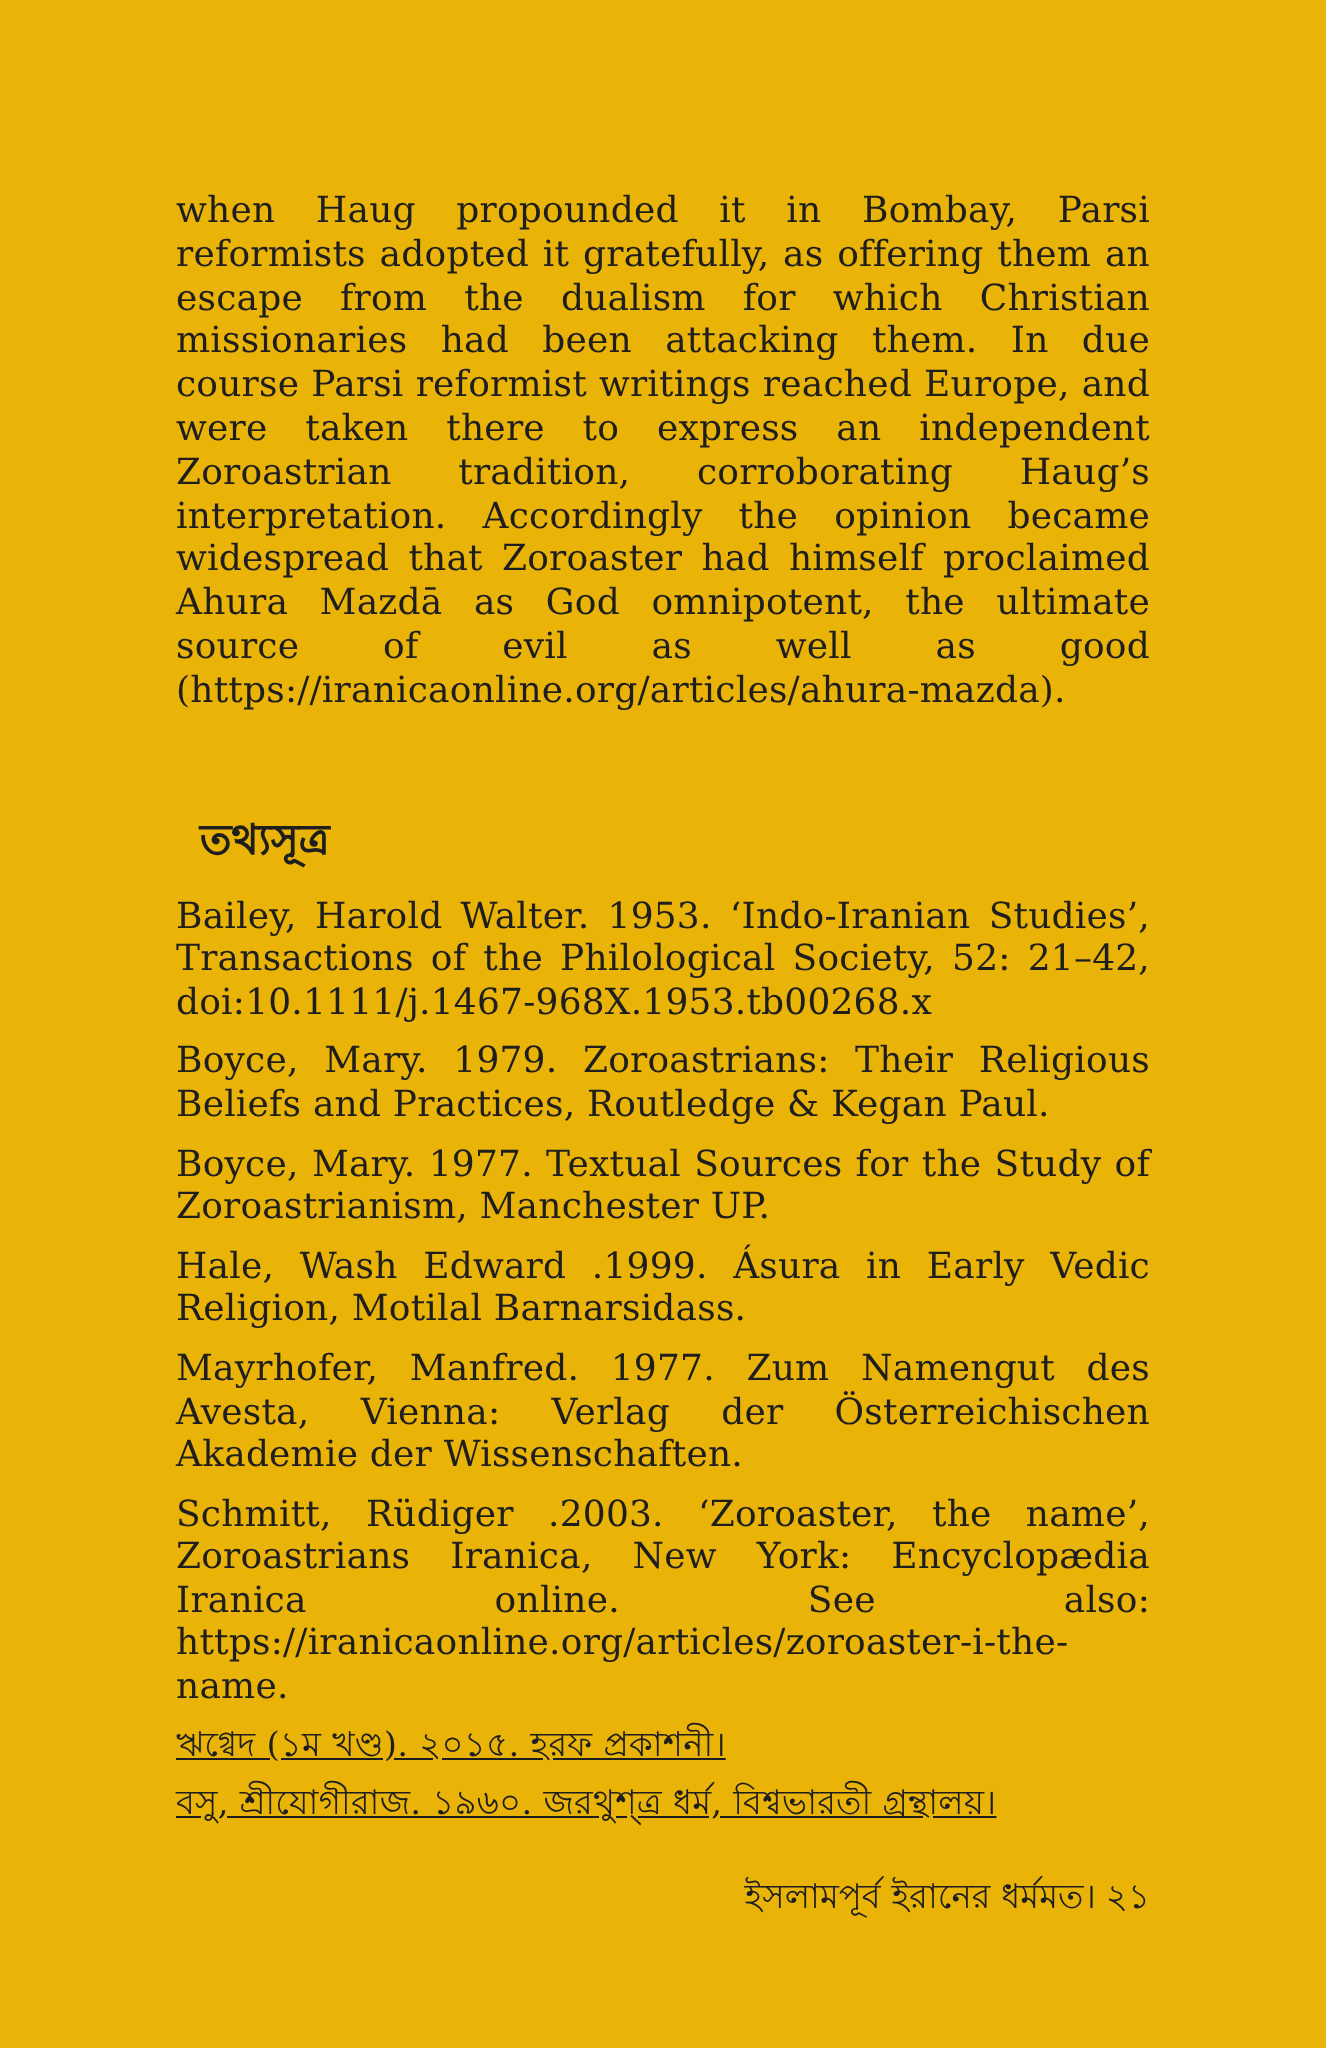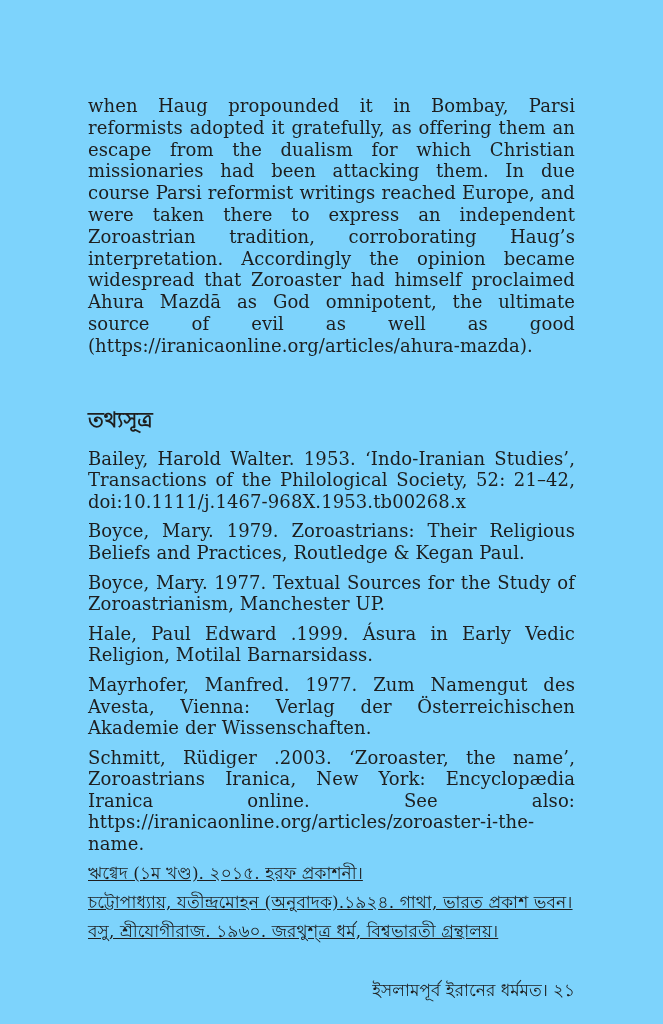--- a/index.html
+++ b/index.html
@@ -12,37 +12,37 @@
     height: 1024px;
     position: relative;
     overflow: hidden;
     font-family: "DejaVu Serif", "Liberation Serif", serif;
     color: #1e1e1e;
     -webkit-font-smoothing: antialiased;
   }
   .page {
     position: absolute;
     inset: 0;
-    background: #7dd3fc;
+    background: #eab308;
   }
   .content {
     position: absolute;
     left: 88px;
     top: 95px;
     width: 487px;
   }
   .body-paragraph {
     margin: 0;
     font-size: 18px;
     line-height: 21.8px;
     text-align: justify;
     letter-spacing: 0.1px;
   }
   .refs-heading {
-    margin: 50px 0 0 0;
+    margin: 50px 0 0 12px;
     font-size: 21px;
     line-height: 26px;
     font-weight: 700;
     font-family: "DejaVu Serif", "Liberation Serif", serif;
   }
   .ref-list {
     margin-top: 15px;
   }
   .ref-entry {
     margin: 0 0 8px 0;
@@ -57,45 +57,43 @@
     text-align: left;
     text-decoration: underline;
   }
   .footer {
     position: absolute;
     top: 938px;
     right: 88px;
     font-size: 17px;
     line-height: 22px;
     white-space: nowrap;
-    margin-top: 41px;
   }
   .footer .page-number {
     margin-left: 5px;
   }
 </style>
 </head>
 <body>
 
 <div class="page">
   <div class="content">
 
     <p class="body-paragraph">when Haug propounded it in Bombay, Parsi reformists adopted it gratefully, as offering them an escape from the dualism for which Christian missionaries had been attacking them. In due course Parsi reformist writings reached Europe, and were taken there to express an independent Zoroastrian tradition, corroborating Haug’s interpretation. Accordingly the opinion became widespread that Zoroaster had himself proclaimed Ahura Mazdā as God omnipotent, the ultimate source of evil as well as good (https://iranicaonline.org/articles/ahura-mazda).</p>
 
     <h2 class="refs-heading">তথ্যসূত্র</h2>
 
     <div class="ref-list" id="ref-list">
         <p class="ref-entry">Bailey, Harold Walter. 1953. ‘Indo-Iranian Studies’, Transactions of the Philological Society, 52: 21–42, doi:10.1111/j.1467-968X.1953.tb00268.x</p>
         <p class="ref-entry">Boyce, Mary. 1979. Zoroastrians: Their Religious Beliefs and Practices, Routledge &amp; Kegan Paul.</p>
         <p class="ref-entry">Boyce, Mary. 1977. Textual Sources for the Study of Zoroastrianism, Manchester UP.</p>
-        <p class="ref-entry">Hale, Paul Edward .1999. Ásura in Early Vedic Religion, Motilal Barnarsidass.</p>
+        <p class="ref-entry">Hale, Wash Edward .1999. Ásura in Early Vedic Religion, Motilal Barnarsidass.</p>
         <p class="ref-entry">Mayrhofer, Manfred. 1977. Zum Namengut des Avesta, Vienna: Verlag der Österreichischen Akademie der Wissenschaften.</p>
         <p class="ref-entry">Schmitt, Rüdiger .2003. ‘Zoroaster, the name’, Zoroastrians Iranica, New York: Encyclopædia Iranica online. See also: https://iranicaonline.org/articles/zoroaster-i-the-name.</p>
         <p class="ref-entry bengali">ঋগ্বেদ (১ম খণ্ড). ২০১৫. হরফ প্রকাশনী।</p>
-        <p class="ref-entry bengali">চট্টোপাধ্যায়, যতীন্দ্রমোহন (অনুবাদক).১৯২৪. গাথা, ভারত প্রকাশ ভবন।</p>
         <p class="ref-entry bengali">বসু, শ্রীযোগীরাজ. ১৯৬০. জরথুশ্ত্র ধর্ম, বিশ্বভারতী গ্রন্থালয়।</p>
       </div>
 
   </div>
 
   <div class="footer">
     <span class="running-title">ইসলামপূর্ব ইরানের ধর্মমত।</span><span class="page-number">২১</span>
   </div>
 </div>
 

